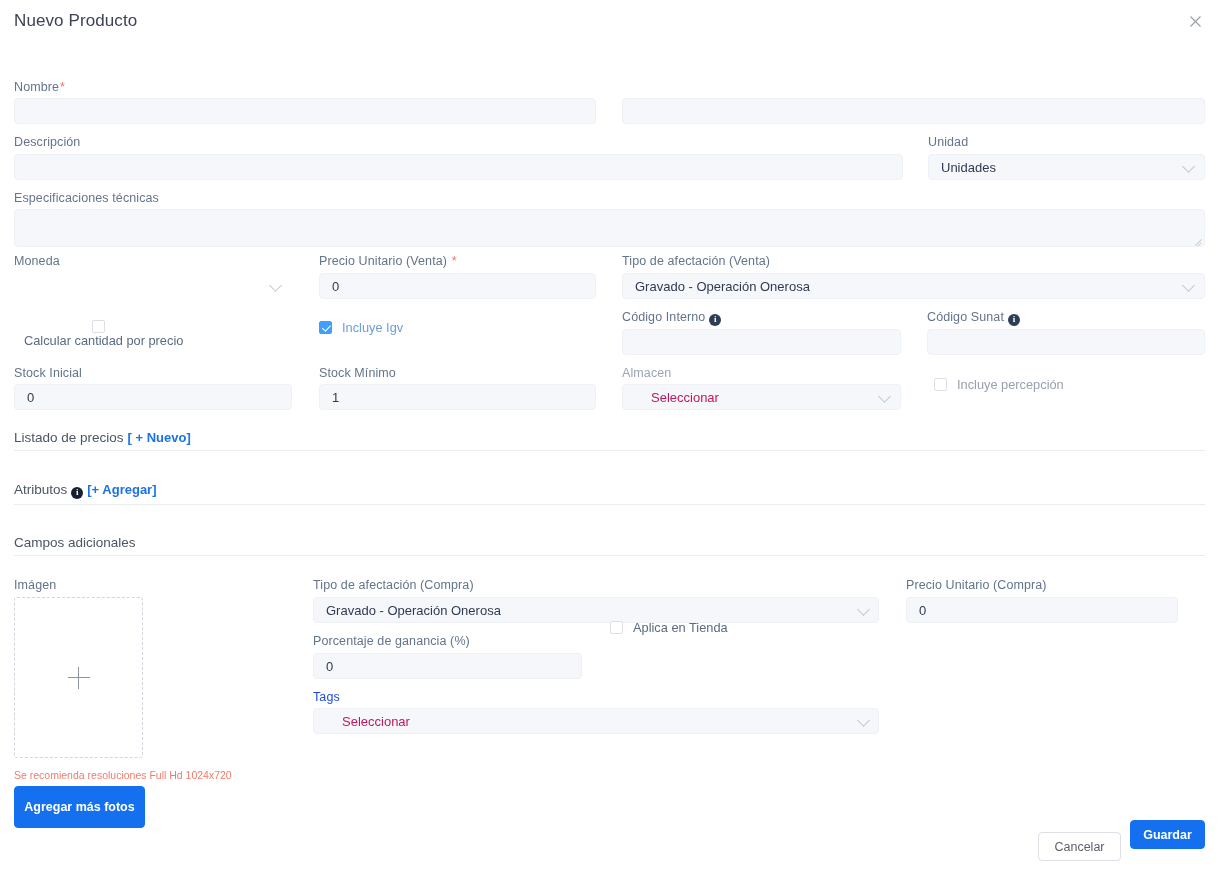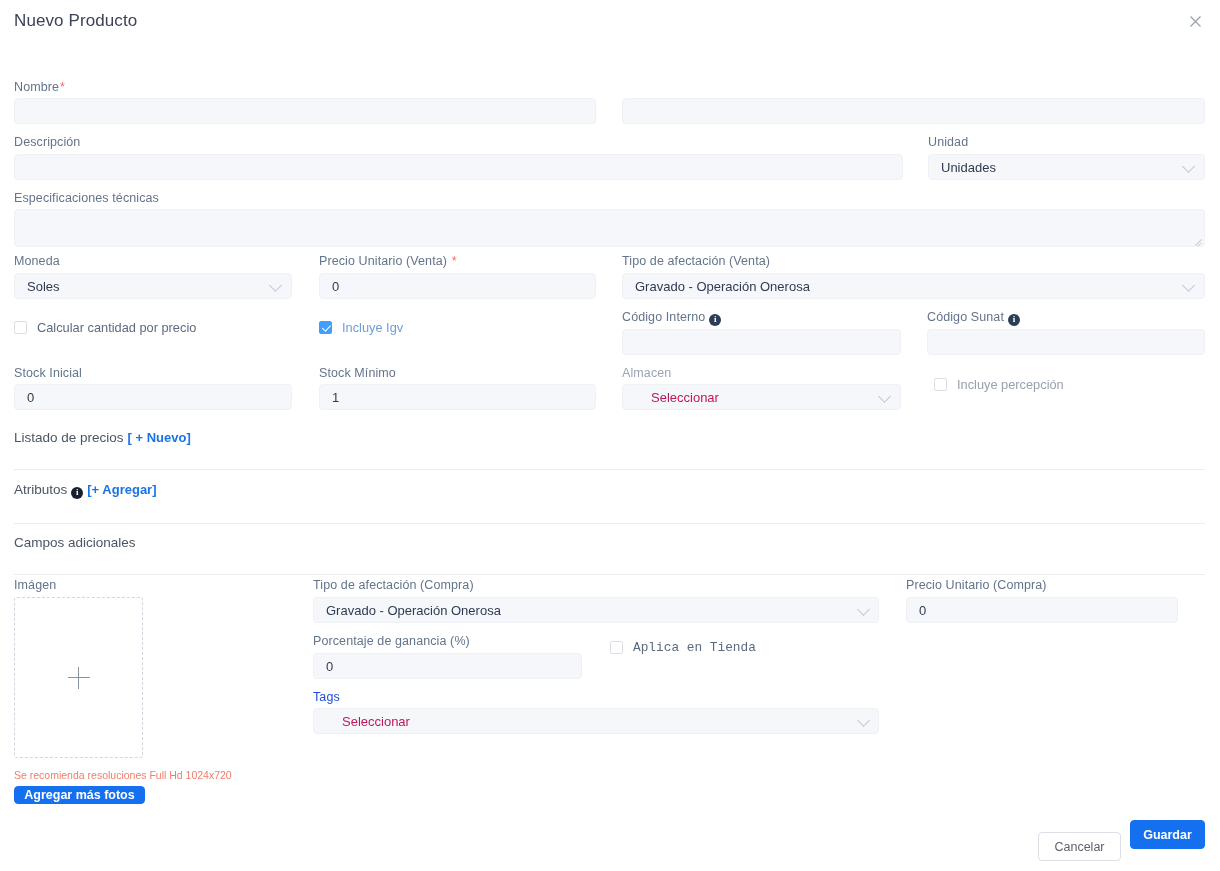--- a/index.html
+++ b/index.html
@@ -104,21 +104,21 @@
     font-size: 9px; font-weight: bold; line-height: 1;
     vertical-align: -1px; margin-left: 4px;
     font-family: "Liberation Serif", serif;
   }
   .info-i.dark { background: #18202e; }
 
   
   .section {
     position: absolute; left: 14px; width: 1191px;
     border-bottom: 1px solid #e9ecf0;
-    padding-bottom: 24px;
+    padding-bottom: 5px;
     font-size: 13.5px; color: #4b5565; white-space: nowrap;
   }
   .section-link {
     color: #1a73e8; font-weight: bold; margin-left: 4px; cursor: pointer; font-size: 13px;
   }
 
   
   .img-box {
     position: absolute;
     border: 1px dashed #cfd6e0; border-radius: 3px;
@@ -178,37 +178,34 @@
   <div class="fld" style="left:928px; top:154px; width:277px; height:26px;">
     <span>Unidades</span>
   </div>
   <span class="sel-caret" style="left:1184px; top:162px;"></span>
 
   <div class="lbl" style="left:14px; top:191px;">Especificaciones técnicas</div>
   <textarea class="ta" style="left: 14px; top: 209px; width: 1191px; height: 38px;" value=""></textarea>
   <span class="resize-grip" style="left:1194px; top:236px;"></span>
 
   <div class="lbl" style="left:14px; top:254px;">Moneda</div>
-  <div class="fld" style="left:14px; top:273px; width:278px; height:26px;">
-    <span>Soles</span>
-  </div>
   <span class="sel-caret" style="left:271px; top:281px;"></span>
 
   <div class="lbl" style="left:319px; top:254px;">
     <span>Precio Unitario (Venta)</span><span class="req"> *</span>
   </div>
   <input class="fld" style="left: 319px; top: 273px; width: 277px; height: 26px;" value="0">
 
   <div class="lbl" style="left:622px; top:254px;">Tipo de afectación (Venta)</div>
   <div class="fld" style="left:622px; top:273px; width:583px; height:26px;">
     <span>Gravado - Operación Onerosa</span>
   </div>
   <span class="sel-caret" style="left:1184px; top:281px;"></span>
 
-  <label class="cb-wrap" style="left:14px; top:320px;">
+  <label class="cb-wrap" style="left:14px; top:320px;flex-direction:column;">
     <span class="cb"></span>
     <span class="cb-lbl">Calcular cantidad por precio</span>
   </label>
 
   <label class="cb-wrap" style="left:319px; top:320px;">
     <span class="cb checked"></span>
     <span class="cb-lbl blue">Incluye Igv</span>
   </label>
 
   <div class="lbl" style="left:622px; top:310px;">
@@ -248,32 +245,32 @@
 
   <div class="section" style="top:482px;">
     <span>Atributos</span><span class="info-i dark">i</span><span class="section-link">[+ Agregar]</span>
   </div>
 
   <div class="lbl" style="left:14px; top:578px;">Imágen</div>
   <div class="img-box" style="left:14px; top:597px; width:129px; height:161px;">
     <span class="plus"></span>
   </div>
   <div class="hint" style="left:14px; top:769px;">Se recomienda resoluciones Full Hd 1024x720</div>
-  <div class="btn btn-primary" style="left:14px; top:786px; width:131px; height:18px;">Agregar más fotos</div>
+  <div class="btn btn-primary" style="left:14px; top:786px; width:131px; height:42px;">Agregar más fotos</div>
 
   <div class="lbl" style="left:313px; top:578px;">Tipo de afectación (Compra)</div>
   <div class="fld" style="left:313px; top:597px; width:566px; height:26px;">
     <span>Gravado - Operación Onerosa</span>
   </div>
   <span class="sel-caret" style="left:859px; top:605px;"></span>
 
   <div class="lbl" style="left:313px; top:634px;">Porcentaje de ganancia (%)</div>
   <input class="fld" style="left: 313px; top: 653px; width: 269px; height: 26px;" value="0">
 
-  <label class="cb-wrap" style="left:610px; top:640px;font-family:Liberation Mono, monospace;">
+  <label class="cb-wrap" style="left:610px; top:620px;">
     <span class="cb"></span>
     <span class="cb-lbl">Aplica en Tienda</span>
   </label>
 
   <div class="lbl" style="left:313px; top:690px; color:#1d4ed8;">Tags</div>
   <div class="fld placeholder" style="left:313px; top:708px; width:566px; height:26px;">
     <span>Seleccionar</span>
   </div>
   <span class="sel-caret" style="left:859px; top:716px;"></span>
 

